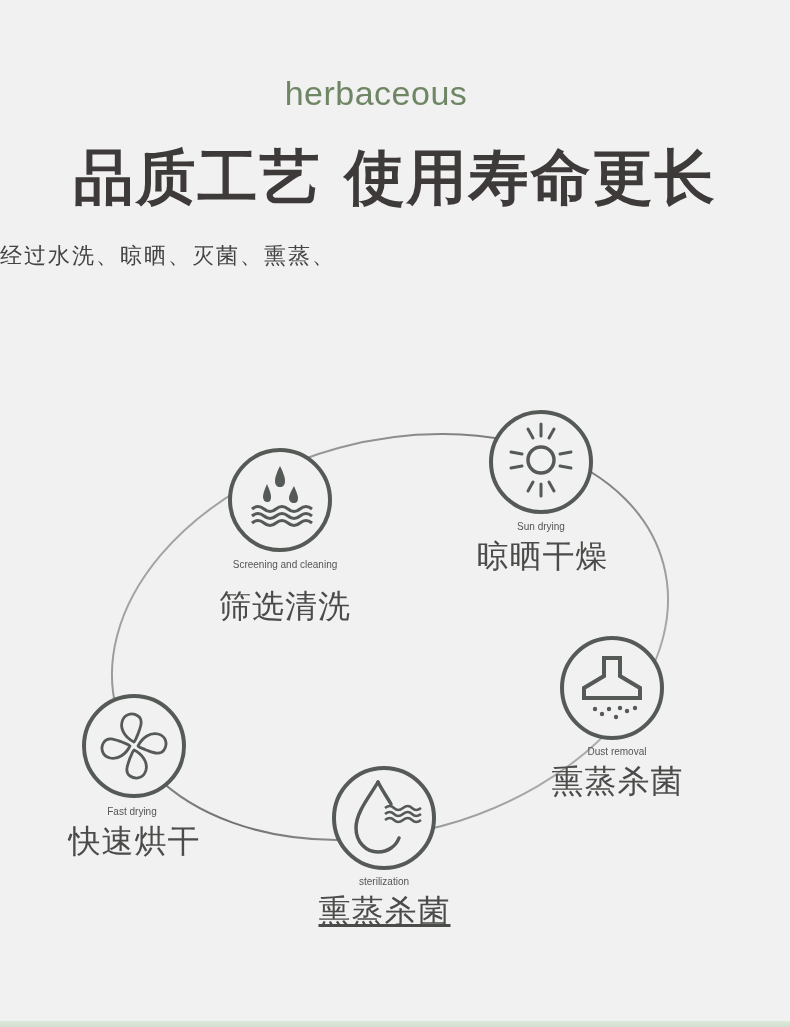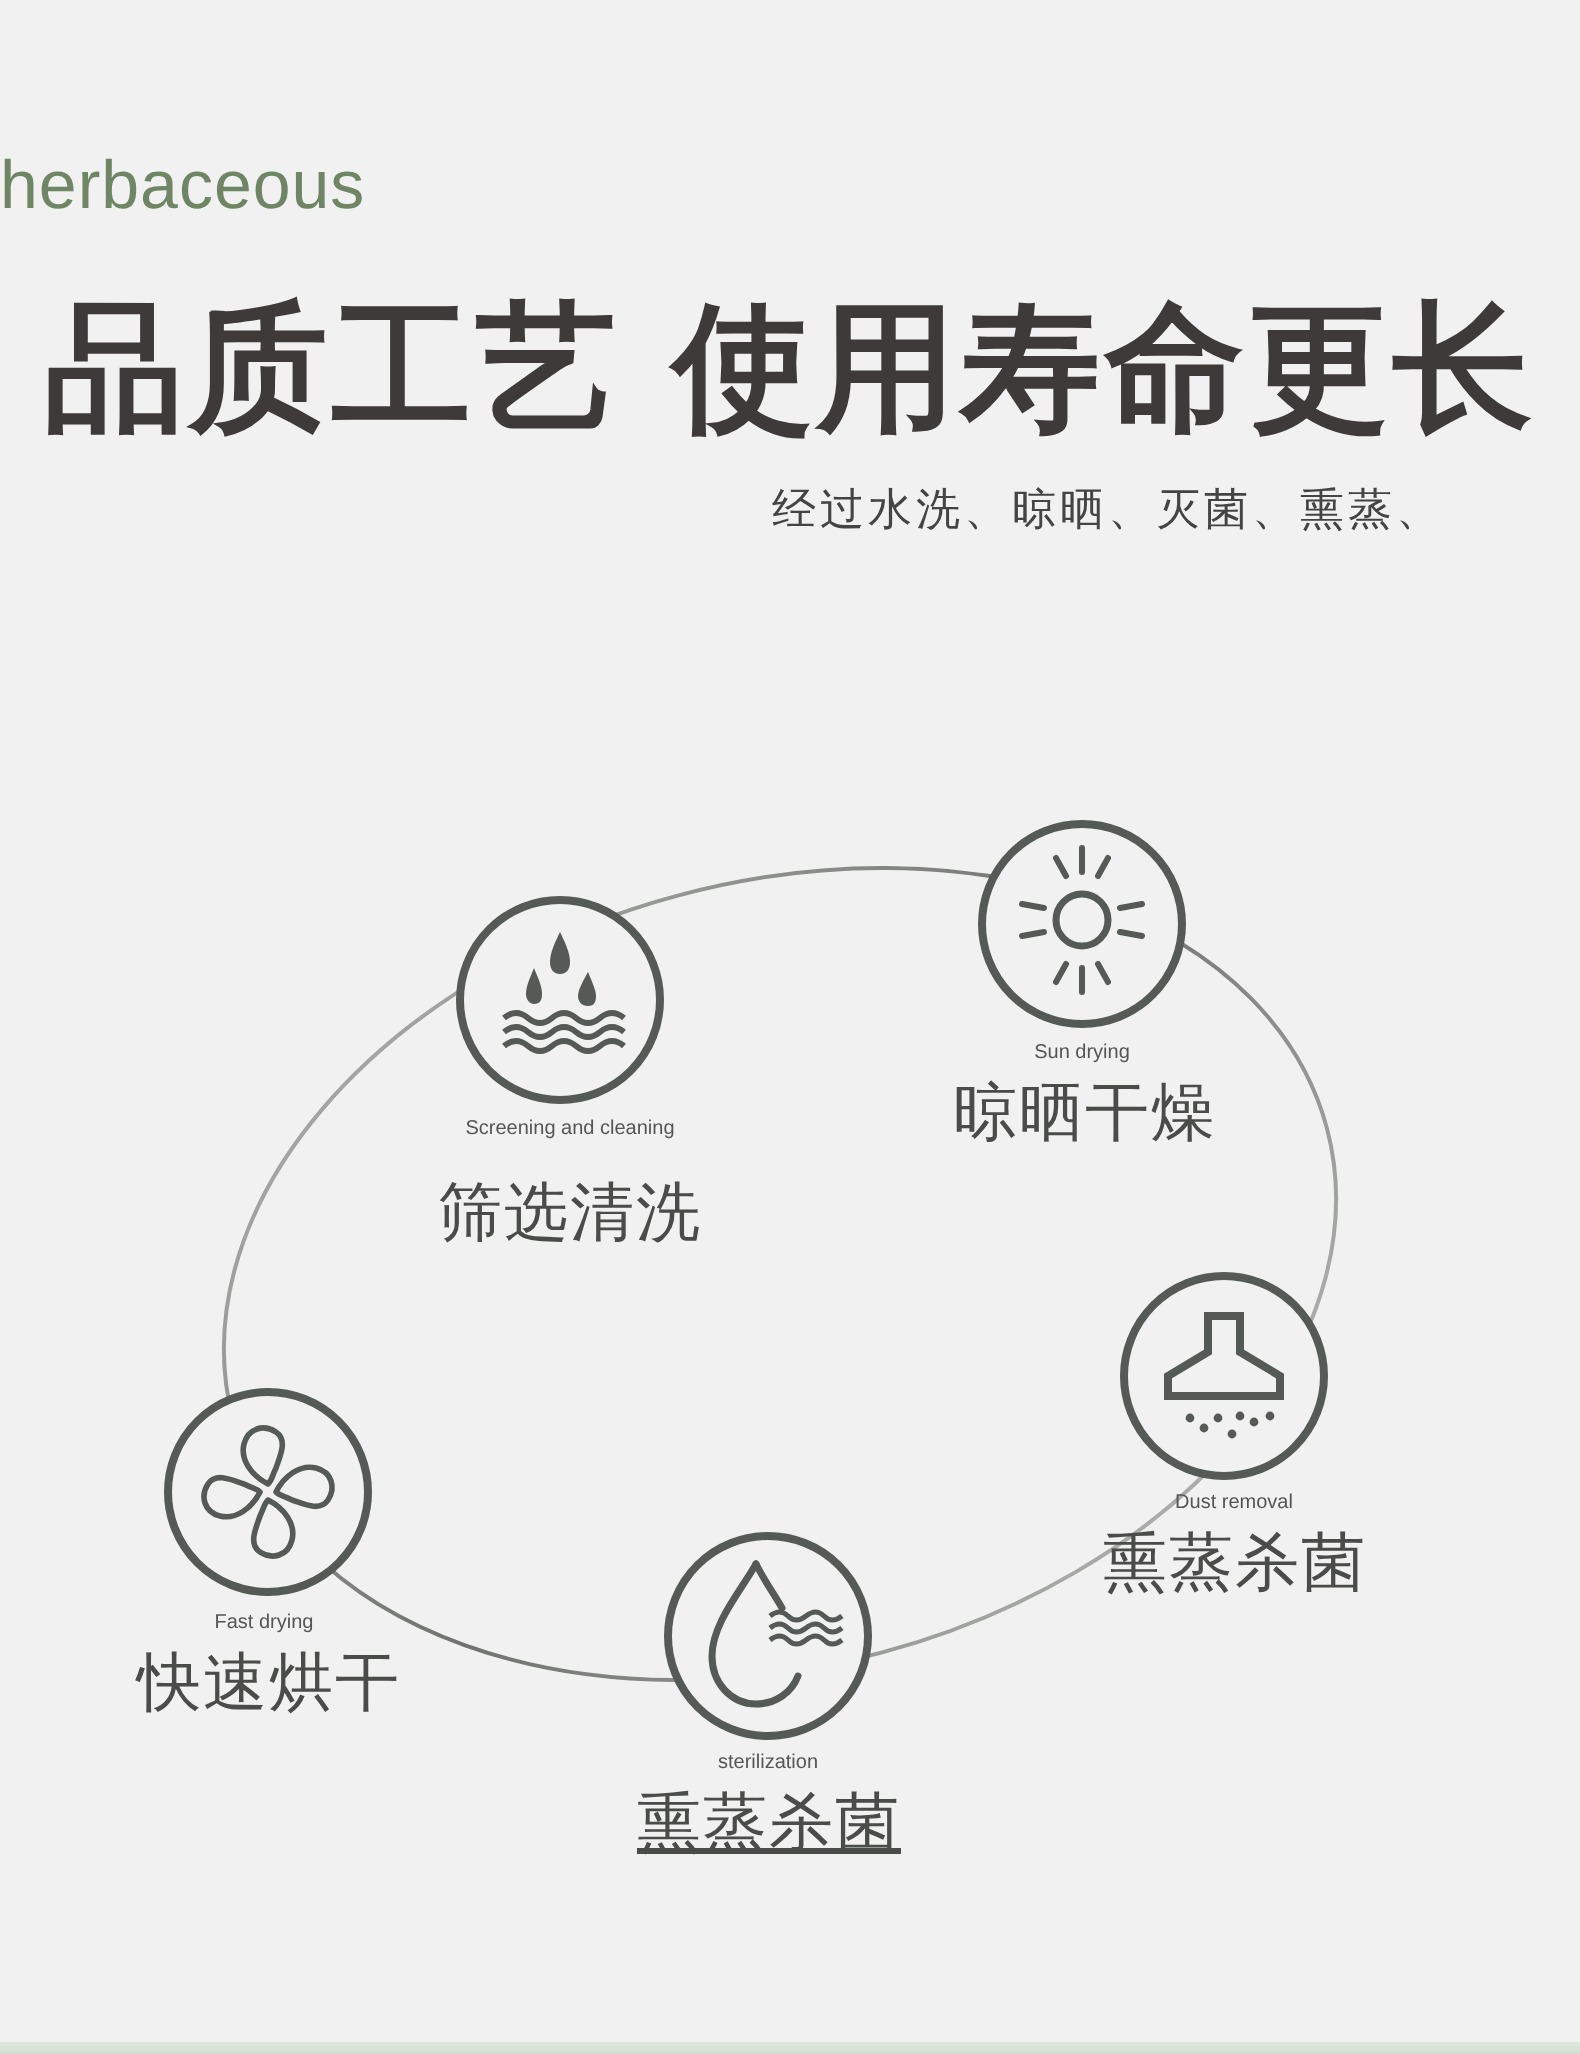--- a/index.html
+++ b/index.html
@@ -1,28 +1,28 @@
 <!DOCTYPE html>
 <html><head>
   <meta charset="utf-8">
   <style>
     * { margin: 0; padding: 0; box-sizing: border-box; }
     html, body { width: 790px; height: 1027px; background: #f1f1f1; overflow: hidden; }
     body { position: relative; font-family: "DejaVu Sans", "Liberation Sans", sans-serif; color: #3d3a39; }
 
     .brand {
-      position: absolute; left: 0; top: 74px; width: 752px; 
+      position: absolute; left: 0; top: 74px; width: 752px; text-align: center;
       font-family: "Liberation Sans", sans-serif; font-size: 34px; color: #6e8664; letter-spacing: 0.5px;
     }
     .headline {
       position: absolute; left: 0; top: 138px; width: 790px; text-align: center;
-      font-size: 70px; font-weight: bold; color: #3d3a39; letter-spacing: 2px; white-space: nowrap;
+      font-size: 60px; font-weight: bold; color: #3d3a39; letter-spacing: 2px; white-space: nowrap;
     }
     .desc {
-      position: absolute; left: 0; top: 236px; width: 722px; text-align: right;
+      position: absolute; left: 0; top: 236px; width: 722px; text-align: left;
       font-size: 22px; line-height: 40px; color: #444; letter-spacing: 2px;
     }
 
     .cycle-svg { position: absolute; left: 0; top: 0; width: 790px; height: 1027px; }
 
     .step-icon {
       position: absolute; width: 104px; height: 104px; border: 4px solid #555a56;
       border-radius: 50%; background: #f1f1f1;
     }
     .step-icon svg { position: absolute; left: 0; top: 0; width: 96px; height: 96px; }

